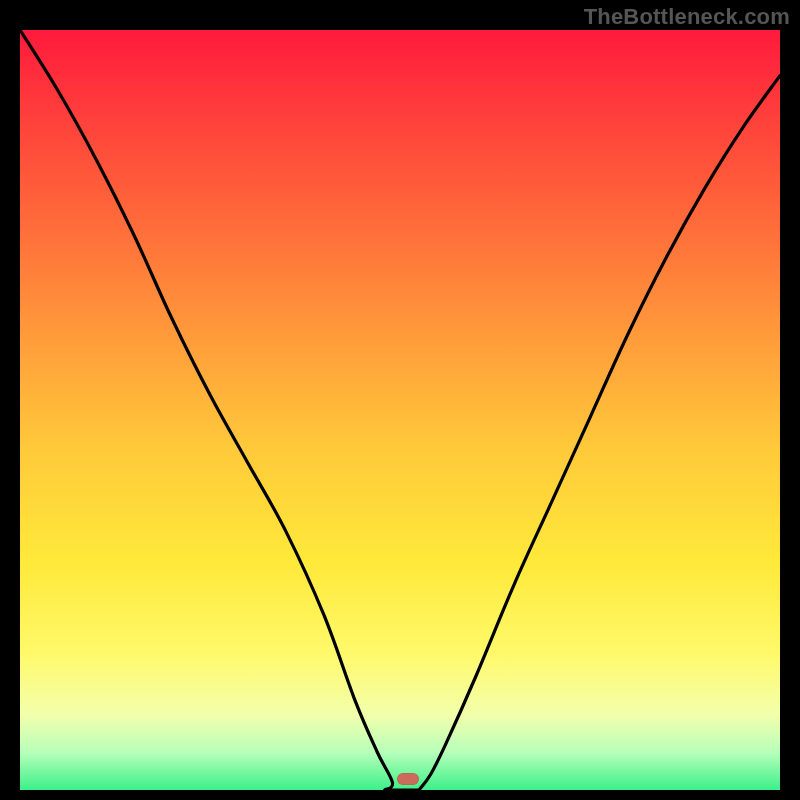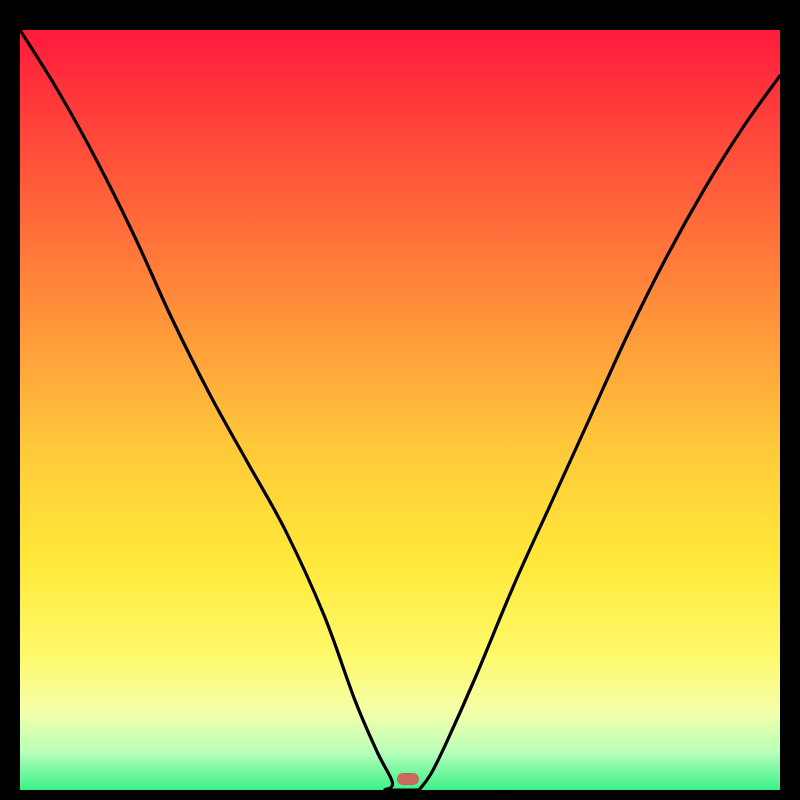--- a/index.html
+++ b/index.html
@@ -60,20 +60,21 @@
     border-radius: 6px;
     background: #cc6a5b;
     transform: translate(-50%, -50%);
     box-shadow: 0 0 0 1px rgba(0,0,0,0.05) inset;
   }
 </style>
 </head>
 <body>
 
 <div class="frame">
+  <div class="watermark">TheBottleneck.com</div>
 
   <div class="plot-area">
     <svg viewBox="0 0 760 760" preserveAspectRatio="none">
       <path fill="none" stroke="#000" stroke-width="3.2" stroke-linecap="round" stroke-linejoin="round" d="M 0 0 C 6.84 10.943999999999992 24.32 37.54399999999995 38 60.799999999999955 C 51.68 84.05599999999995 62.32 103.20800000000003 76 129.20000000000005 C 89.68 155.19200000000006 100.32 176.47200000000004 114 205.20000000000005 C 127.68 233.92800000000005 138.32 260.072 152 288.8 C 165.68 317.528 176.32 338.808 190 364.8 C 203.68 390.79200000000003 214.32 408.576 228 433.2 C 241.68 457.82399999999996 252.32 474.23999999999995 266 501.59999999999997 C 279.68 528.9599999999999 291.688 555.104 304 585.2 C 316.312 615.296 324.82399999999996 644.1759999999999 334.4 668.8 C 343.976 693.424 350.36 706.952 357.2 722 C 364.03999999999996 737.048 371.032 745.56 372.4 752.4 C 373.768 759.24 366.168 758.632 364.8 760 L 399 760 C 401.052 757.264 405.612 753.0079999999999 410.40000000000003 744.8 C 415.18800000000005 736.592 417.39200000000005 732.184 425.6 714.4 C 433.808 696.616 443.688 674.728 456 646 C 468.312 617.272 480.32 586.264 494 554.8 C 507.68 523.3359999999999 518.32 501.296 532 471.2 C 545.68 441.104 556.32 417.696 570 387.6 C 583.68 357.504 594.32 332.728 608 304 C 621.68 275.272 632.32 253.992 646 228 C 659.68 202.008 670.32 182.85600000000002 684 159.60000000000002 C 697.68 136.34400000000002 708.32 119.31999999999995 722 98.79999999999995 C 735.68 78.27999999999996 753.16 55.17600000000001 760 45.60000000000002" id="curve-path"></path>
     </svg>
     <div class="marker" id="marker" style="left: 387.6px; top: 748.6px;"></div>
   </div>
 </div>
 
 </body></html>

